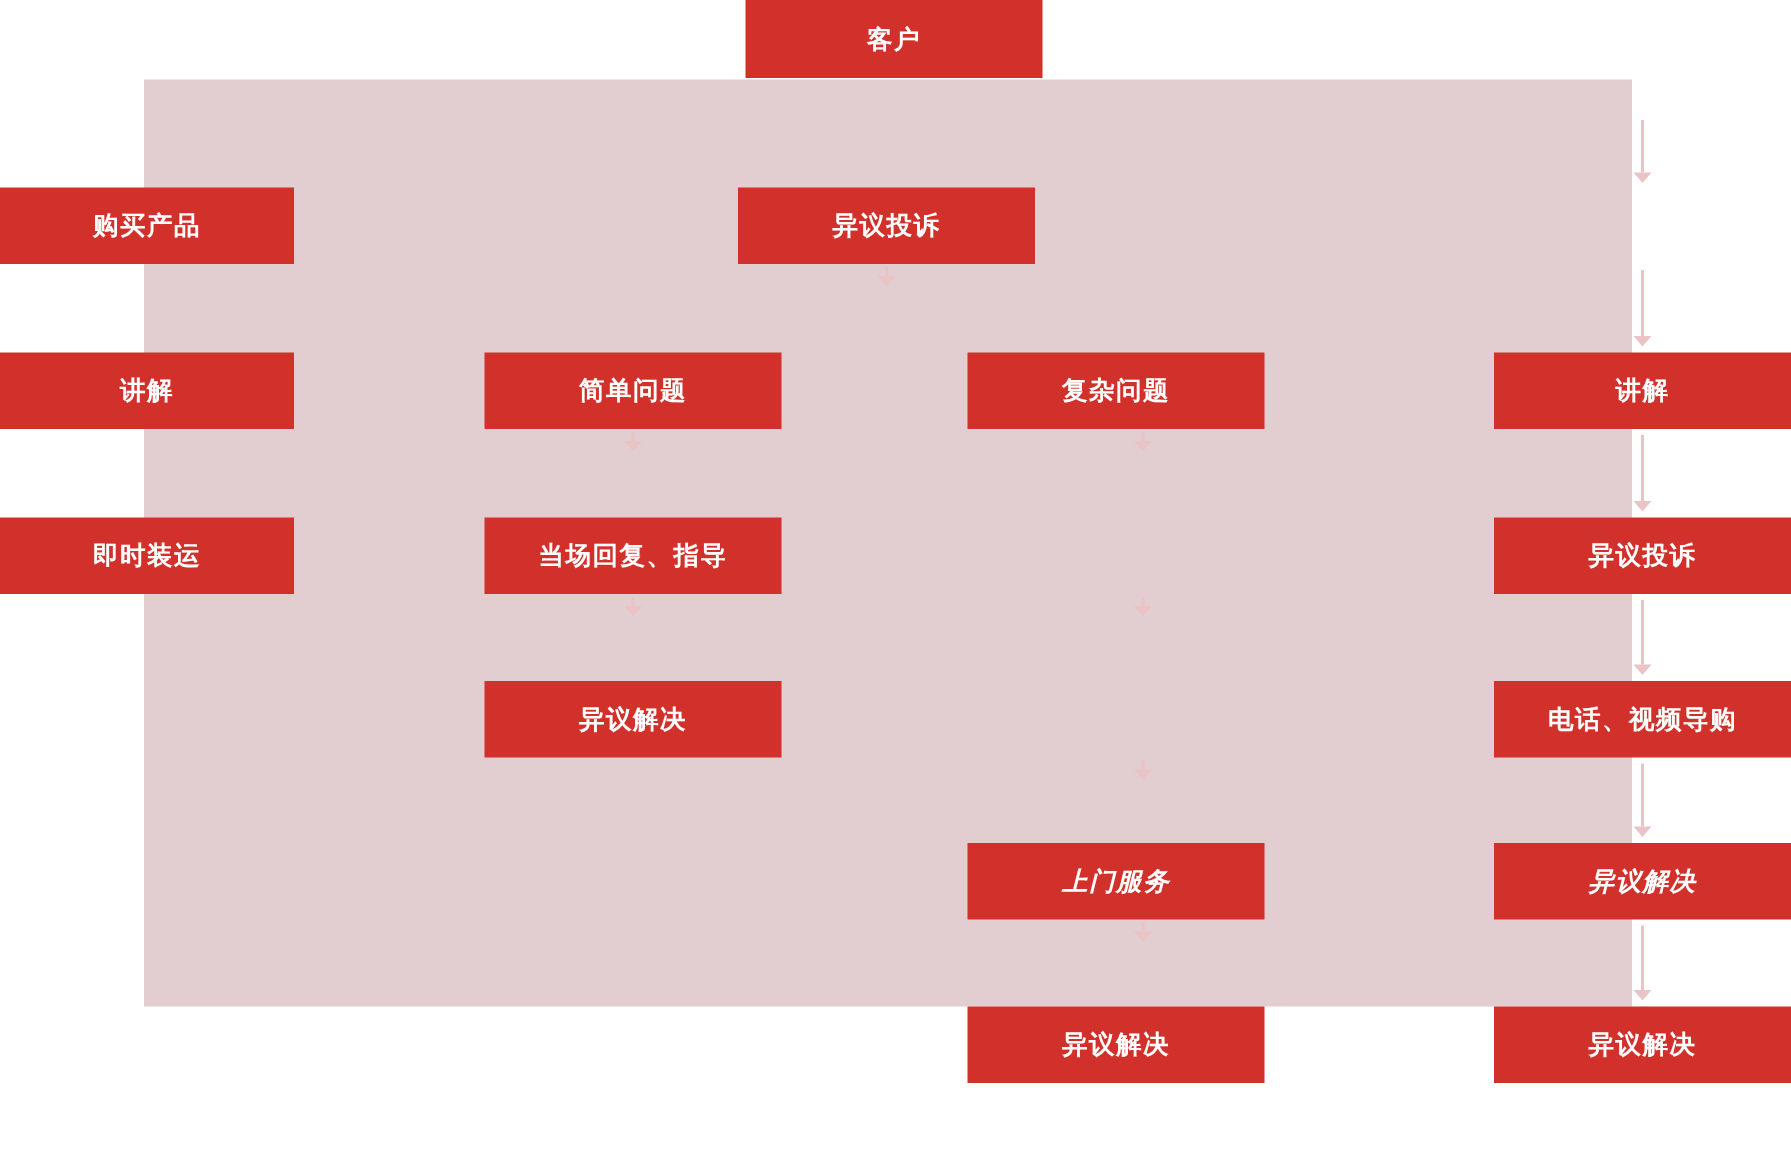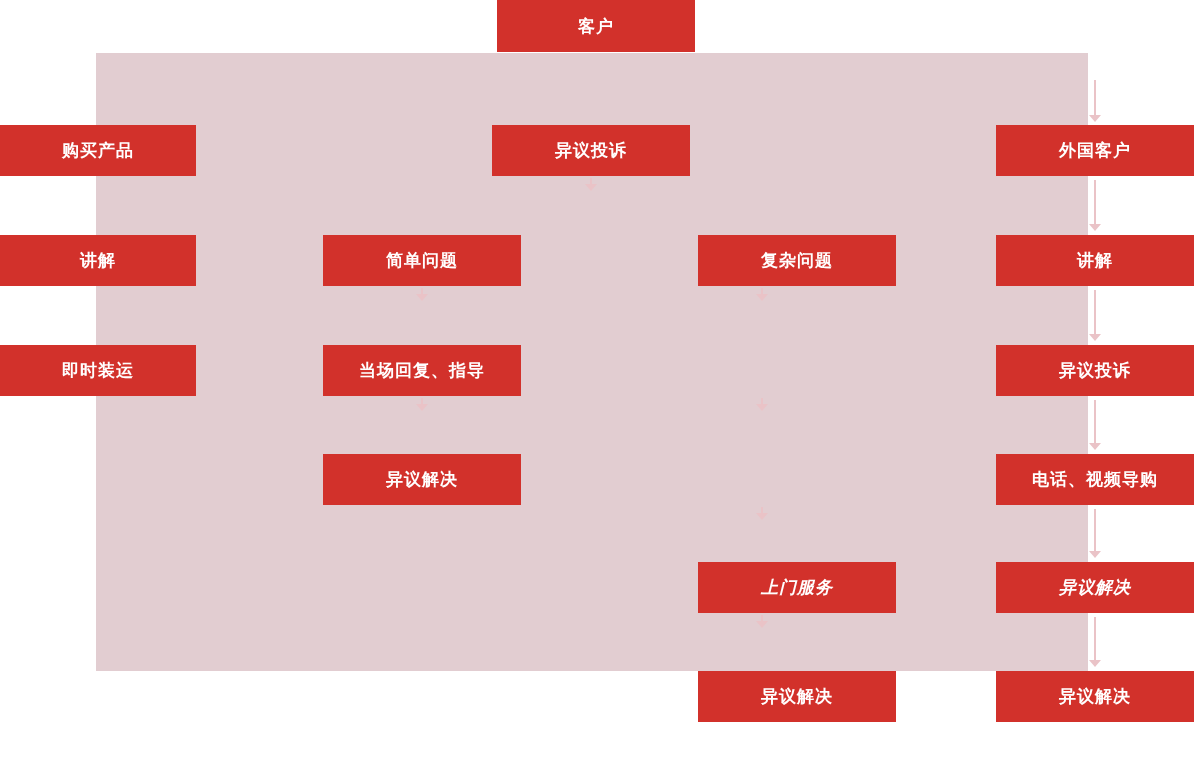--- a/index.html
+++ b/index.html
@@ -39,21 +39,21 @@
     align-items: center;
     justify-content: center;
     white-space: nowrap;
   }
 
   
   .col-cust { left: 497px; }
   .col-a    { left: 0;    width: 196px; }
   .col-b    { left: 323px; }
   .col-c    { left: 492px; }
-  .col-d    { left: 698px; }
+  .col-d    { left: 645px; }
   .col-e    { left: 996px; }
 
   
   .row-0 { top: 0;     height: 52px; }
   .row-1 { top: 125px; }
   .row-2 { top: 235px; }
   .row-3 { top: 345px; }
   .row-4 { top: 454px; }
   .row-5 { top: 562px; font-style: italic; }
   .row-6 { top: 671px; }
@@ -149,20 +149,19 @@
   <div class="box col-c row-1">异议投诉</div>
 
   <div class="box col-b row-3">当场回复、指导</div>
   <div class="box col-b row-2">简单问题</div>
   <div class="box col-b row-4">异议解决</div>
 
   <div class="box col-d row-2">复杂问题</div>
   <div class="box col-d row-5">上门服务</div>
   <div class="box col-d row-6">异议解决</div>
 
-  <div class="box col-e row-1">外国客户</div>
   <div class="box col-e row-2">讲解</div>
   <div class="box col-e row-3">异议投诉</div>
   <div class="box col-e row-4">电话、视频导购</div>
   <div class="box col-e row-5">异议解决</div>
   <div class="box col-e row-6">异议解决</div>
 
 </div>
 
 </body></html>

